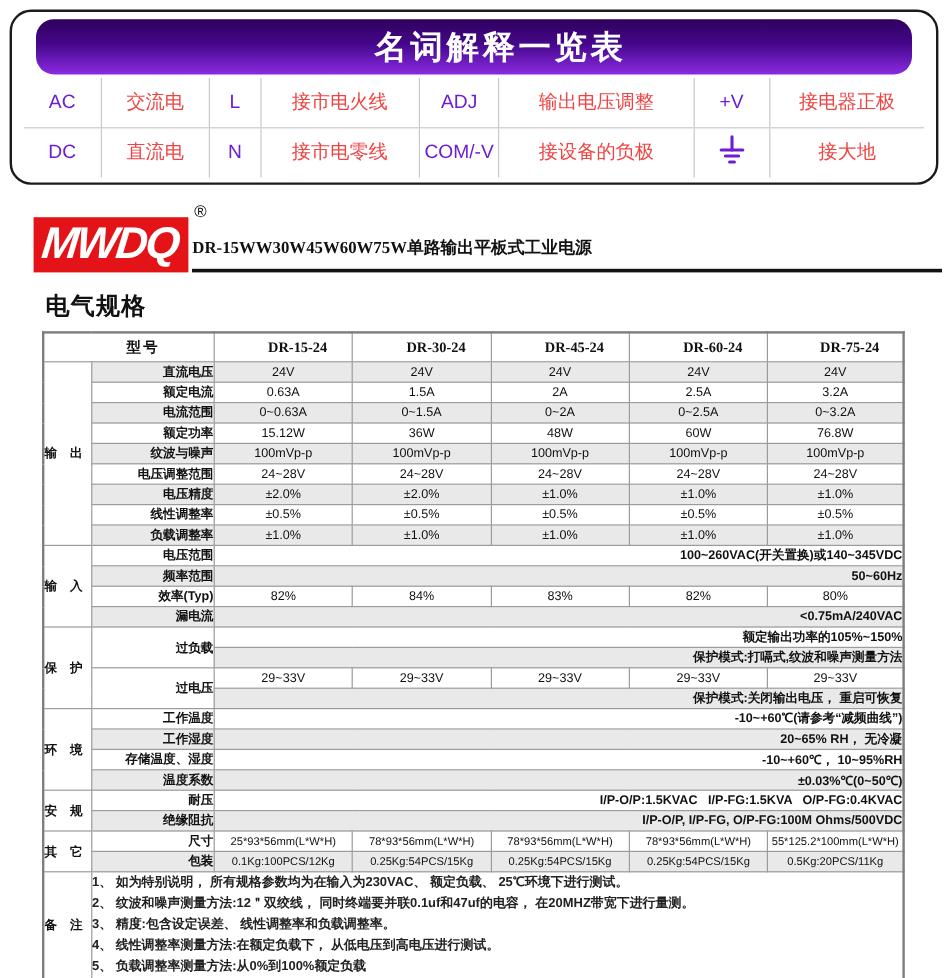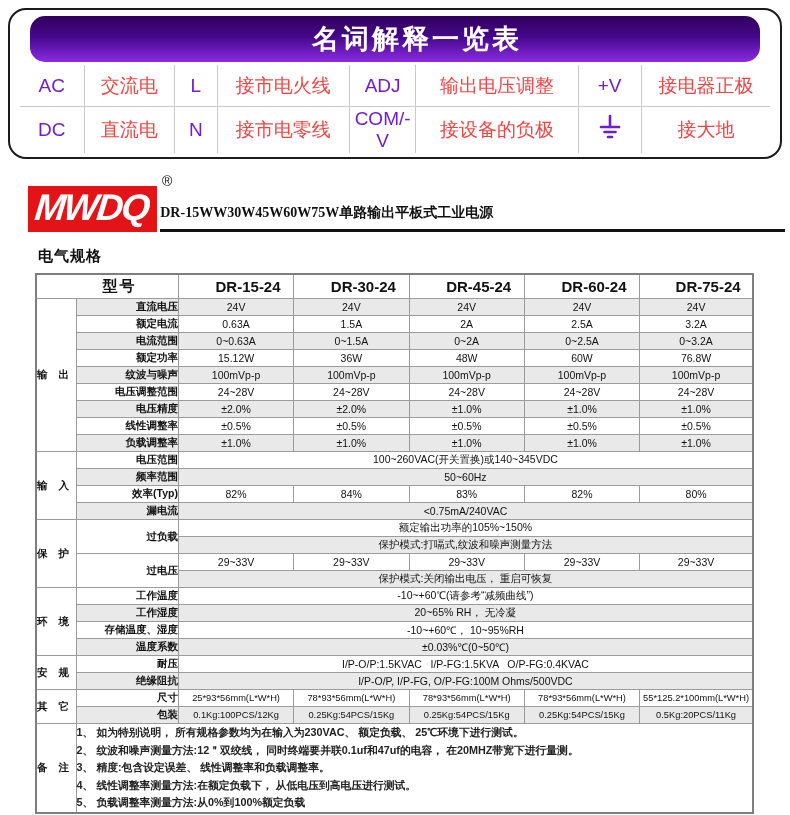--- a/index.html
+++ b/index.html
@@ -6,50 +6,50 @@
   body{width:790px;height:815px;font-family:"Liberation Sans",sans-serif;color:#111;overflow:hidden;}
   .page{position:relative;width:790px;height:815px;}
 
   
   .gloss-card{margin:8px 8px 0 8px;border:2px solid #1b1b1b;border-radius:18px;padding:5px 6px 4px 6px;background:#fff;}
   .gloss-banner{height:46px;margin:1px 14px 0 14px;border-radius:15px;
     background:linear-gradient(180deg,#30005c 0%,#45078b 45%,#8a2be2 100%);
     display:flex;align-items:center;justify-content:center;
     color:#fff;font-size:27px;font-weight:bold;letter-spacing:3px;padding-left:44px;}
   table.gloss{width:99%;margin:3px auto 0 auto;border-collapse:collapse;table-layout:fixed;}
-  table.gloss td{height:39px;text-align:center;vertical-align:middle;font-size:19px;}
+  table.gloss td{height:39px;text-align:center;vertical-align:middle;font-size:16px;}
   table.gloss td:not(:last-child){border-right:1px solid #c9c9c9;}
   table.gloss tr+tr td{border-top:1px solid #c9c9c9;}
   td.g-term{color:#6e1ed2;}
   td.g-def{color:#ef4444;}
 
   
   .brand-row{display:flex;align-items:flex-end;margin:27px 5px 0 28px;}
   .logo-box{position:relative;background:#e41317;padding:1px 9px 3px 7px;margin-right:3px;}
   .logo-text{color:#fff;font-style:italic;font-weight:bold;font-size:37px;line-height:42px;
     letter-spacing:-2px;display:inline-block;transform:skewX(-6deg);}
   .reg-mark{position:absolute;top:-13px;right:-15px;font-size:14px;color:#111;font-style:normal;}
   .brand-title{flex:1;font-family:"Liberation Serif",serif;font-weight:bold;font-size:14px;
     border-bottom:3px solid #111;padding-bottom:1px;white-space:nowrap;line-height:30px;}
 
   
-  .section-heading{margin:15px 0 7px 38px;font-size:15px;font-weight:bold;letter-spacing:1px;}
+  .section-heading{margin:15px 0 7px 38px;font-size:20px;font-weight:bold;letter-spacing:1px;}
 
   
   .spec-wrap{margin-left:35px;width:719px;}
   table.spec{border-collapse:collapse;table-layout:fixed;width:719px;border:2px solid #7e7e7e;}
   table.spec td{border:1px solid #9b9b9b;height:16px;font-size:10.5px;padding:0;vertical-align:middle;background:#fff;}
   table.spec td.shade{background:#e9e9e9;}
   td.corner{font-size:14.5px;font-weight:bold;text-align:left;padding-left:4px;letter-spacing:2px;}
-  tr.spec-header td{font-family:Liberation Sans, sans-serif;font-weight:bold;font-size:15px;height:23px;text-align:center;padding-left:24px;}
+  tr.spec-header td{font-family:Liberation Serif, serif;font-weight:bold;font-size:12px;height:23px;text-align:center;padding-left:24px;}
   td.group{font-size:13.5px;font-weight:bold;text-align:left;letter-spacing:4px;background:#fff !important;}
   td.rlabel{font-weight:bold;font-size:11.5px;text-align:right;padding-left:3px;}
   td.val{text-align:center;}
   td.val.small{font-size:9.3px;}
-  td.spanc{text-align:center;padding-left:4px;font-weight:400;font-size:11px;white-space:pre;}
+  td.spanc{text-align:right;padding-left:4px;font-weight:700;font-size:11px;white-space:pre;}
   td.notes-cell{padding:8px 6px 8px 10px;background:#fff !important;}
   .note-line{font-size:10.8px;font-weight:bold;line-height:17.5px;white-space:nowrap;color:#222;}
 </style>
 </head>
 <body>
 
 <div class="page">
 
   <div class="gloss-card">
     <div class="gloss-banner">名词解释一览表</div>

